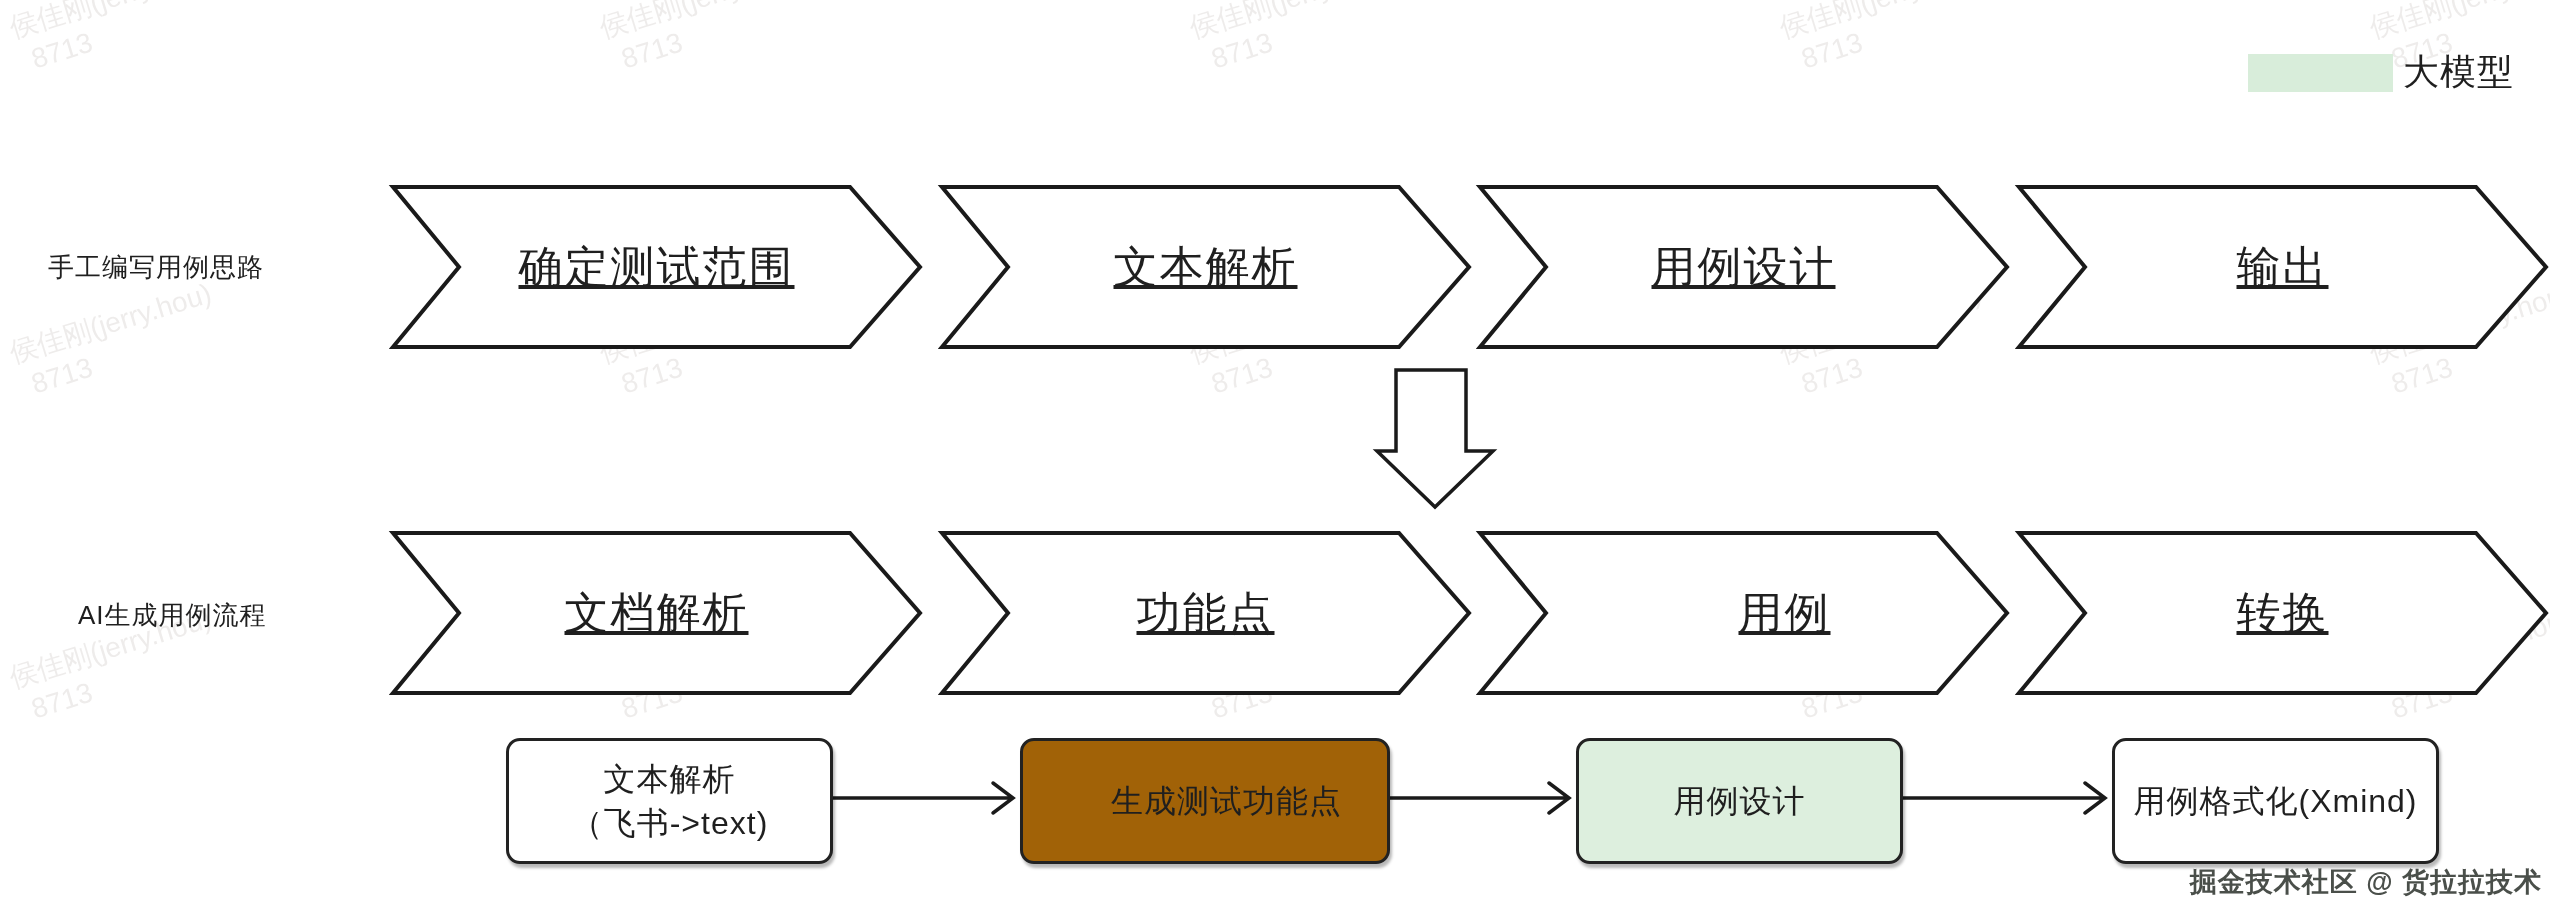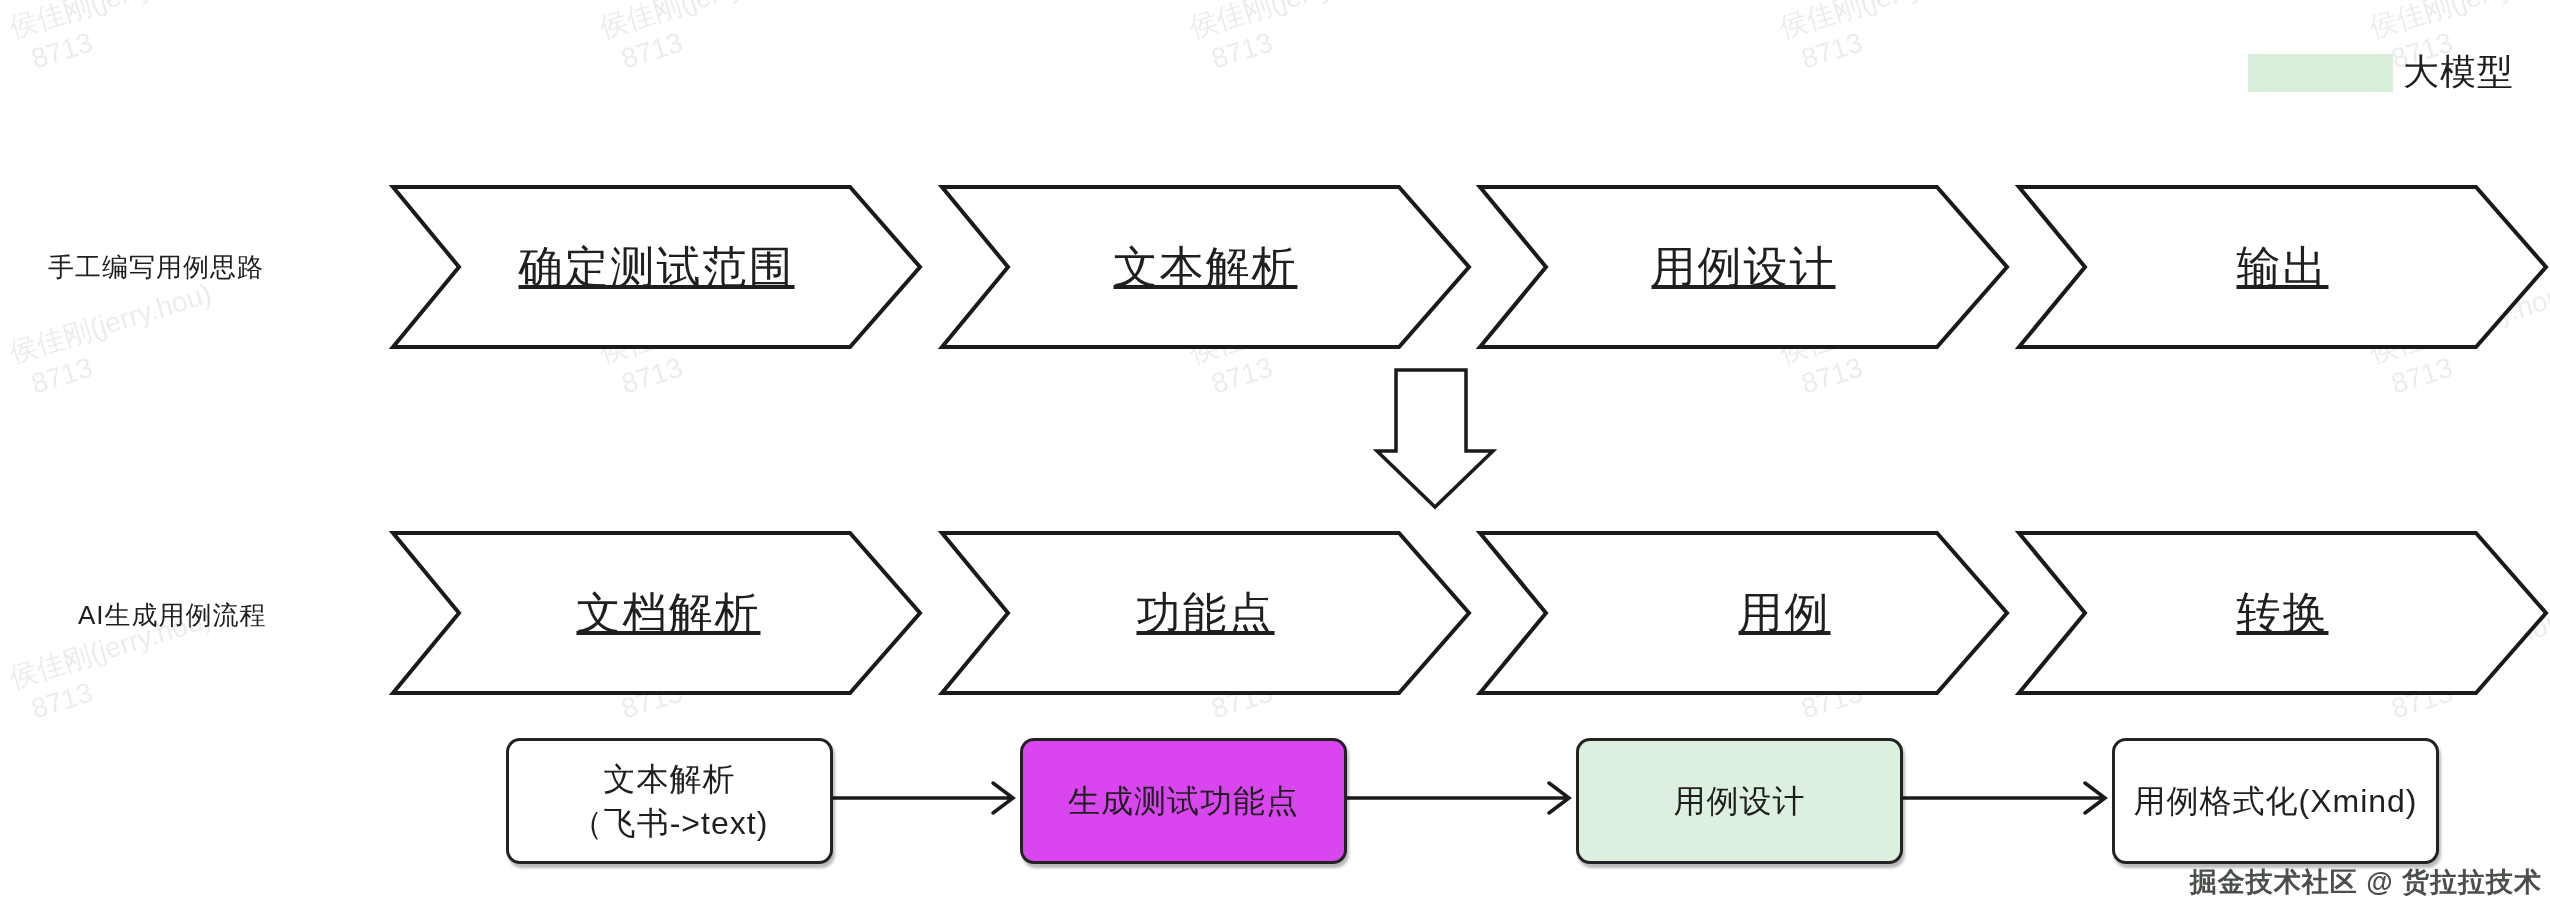--- a/index.html
+++ b/index.html
@@ -93,30 +93,30 @@
       <path d="M1346 798 H1566 M1549 783 L1569 798 L1549 813"></path>
       <path d="M1902 798 H2102 M2085 783 L2105 798 L2085 813"></path>
     </g>
   </svg>
 
   <div class="chev-label" style="left:393px;top:187px">确定测试范围</div>
   <div class="chev-label" style="left:942px;top:187px">文本解析</div>
   <div class="chev-label" style="left:1480px;top:187px">用例设计</div>
   <div class="chev-label" style="left:2019px;top:187px">输出</div>
 
-  <div class="chev-label" style="left:405px;top:533px">文档解析</div>
+  <div class="chev-label" style="left:393px;top:533px">文档解析</div>
   <div class="chev-label" style="left:942px;top:533px">功能点</div>
   <div class="chev-label" style="left:1521px;top:533px">用例</div>
   <div class="chev-label" style="left:2019px;top:533px">转换</div>
 
   <div class="dbox" style="left:506px;top:738px">
     <span>文本解析</span>
     <span>（飞书-&gt;text)</span>
   </div>
-  <div class="dbox" style="left: 1020px; top: 738px; background: #d946ef;">
+  <div class="dbox" style="left: 1020px; top: 738px; background: #a16207; padding-left: 43px;">
     <span>生成测试功能点</span>
   </div>
   <div class="dbox" style="left: 1576px; top: 738px; background: rgb(221, 239, 222);">
     <span>用例设计</span>
   </div>
   <div class="dbox" style="left:2112px;top:738px">
     <span>用例格式化(Xmind)</span>
   </div>
 
   <div class="footer-credit">掘金技术社区 @ 货拉拉技术</div>

